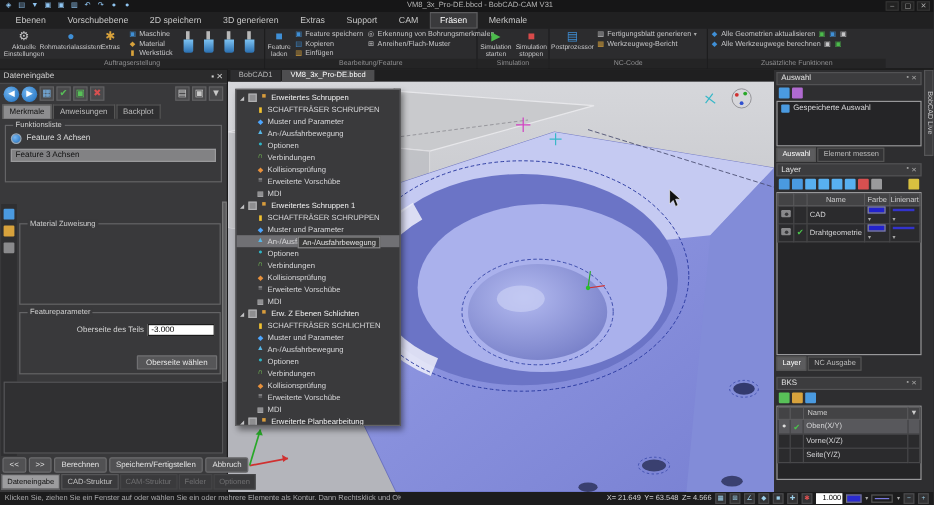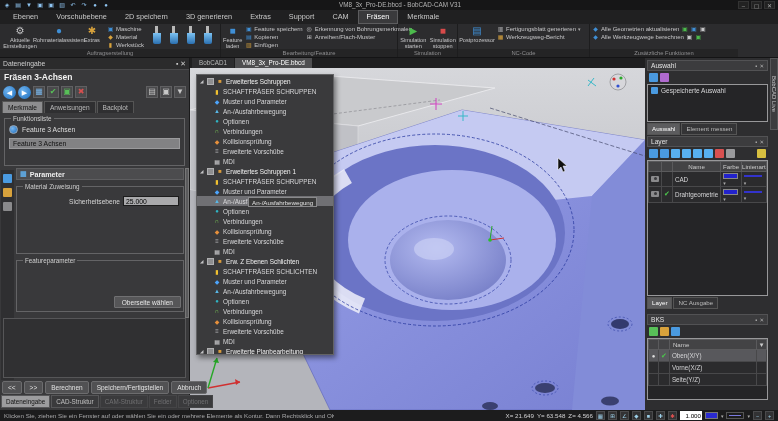--- a/index.html
+++ b/index.html
@@ -303,21 +303,20 @@
     </div>
     <div class="rcap" style="right:40px">Zusätzliche Funktionen</div>
   </div>
 </div>
 
 <div id="leftpanel" class="p">
   <div class="phead">
     <span>Dateneingabe</span>
     <span><span>▪</span> <span>✕</span></span>
   </div>
-  <div id="lp-title">Fräsen 3-Achsen</div>
   <div id="lp-toolbar">
     <span class="cbtn">◀</span>
     <span class="cbtn">▶</span>
     <span class="sqbtn" style="color:#7ab8ee">▦</span>
     <span class="sqbtn" style="color:#58c058">✔</span>
     <span class="sqbtn" style="color:#58c058">▣</span>
     <span class="sqbtn" style="color:#d85050">✖</span>
     <span style="margin-left:auto;display:flex;gap:2px">
       <span class="sqbtn">▤</span>
       <span class="sqbtn">▣</span>
@@ -339,35 +338,31 @@
     </div>
     <div class="selbar">Feature 3 Achsen</div>
   </div>
 
   <div id="istrip">
     <span class="iic" style="background:#4a9ae0"></span>
     <span class="iic" style="background:#d8a23c"></span>
     <span class="iic" style="background:#8a8a8c"></span>
   </div>
 
-  <div class="phdr">
-    <span class="ric">▦</span>
-    <span>Parameter</span>
-  </div>
 
   <div class="gbox" id="matgroup">
     <span class="glbl">Material Zuweisung</span>
-    <div class="frow">
-      <label>Sicherheitsebene</label>
-      <input class="ro" readonly="" value="25.000" style="">
-    </div>
   </div>
 
   <div class="gbox" id="featgroup">
     <span class="glbl">Featureparameter</span>
+    <div class="frow">
+      <label>Oberseite des Teils</label>
+      <input value="-3.000" style="">
+    </div>
     <button class="obtn">Oberseite wählen</button>
   </div>
 
   <div id="emptybox"></div>
   <div id="lp-scroll"></div>
 
   <div class="wizrow">
 
   <button class="wbtn"><span>&lt;&lt;</span></button>
       <button class="wbtn"><span>&gt;&gt;</span></button>

